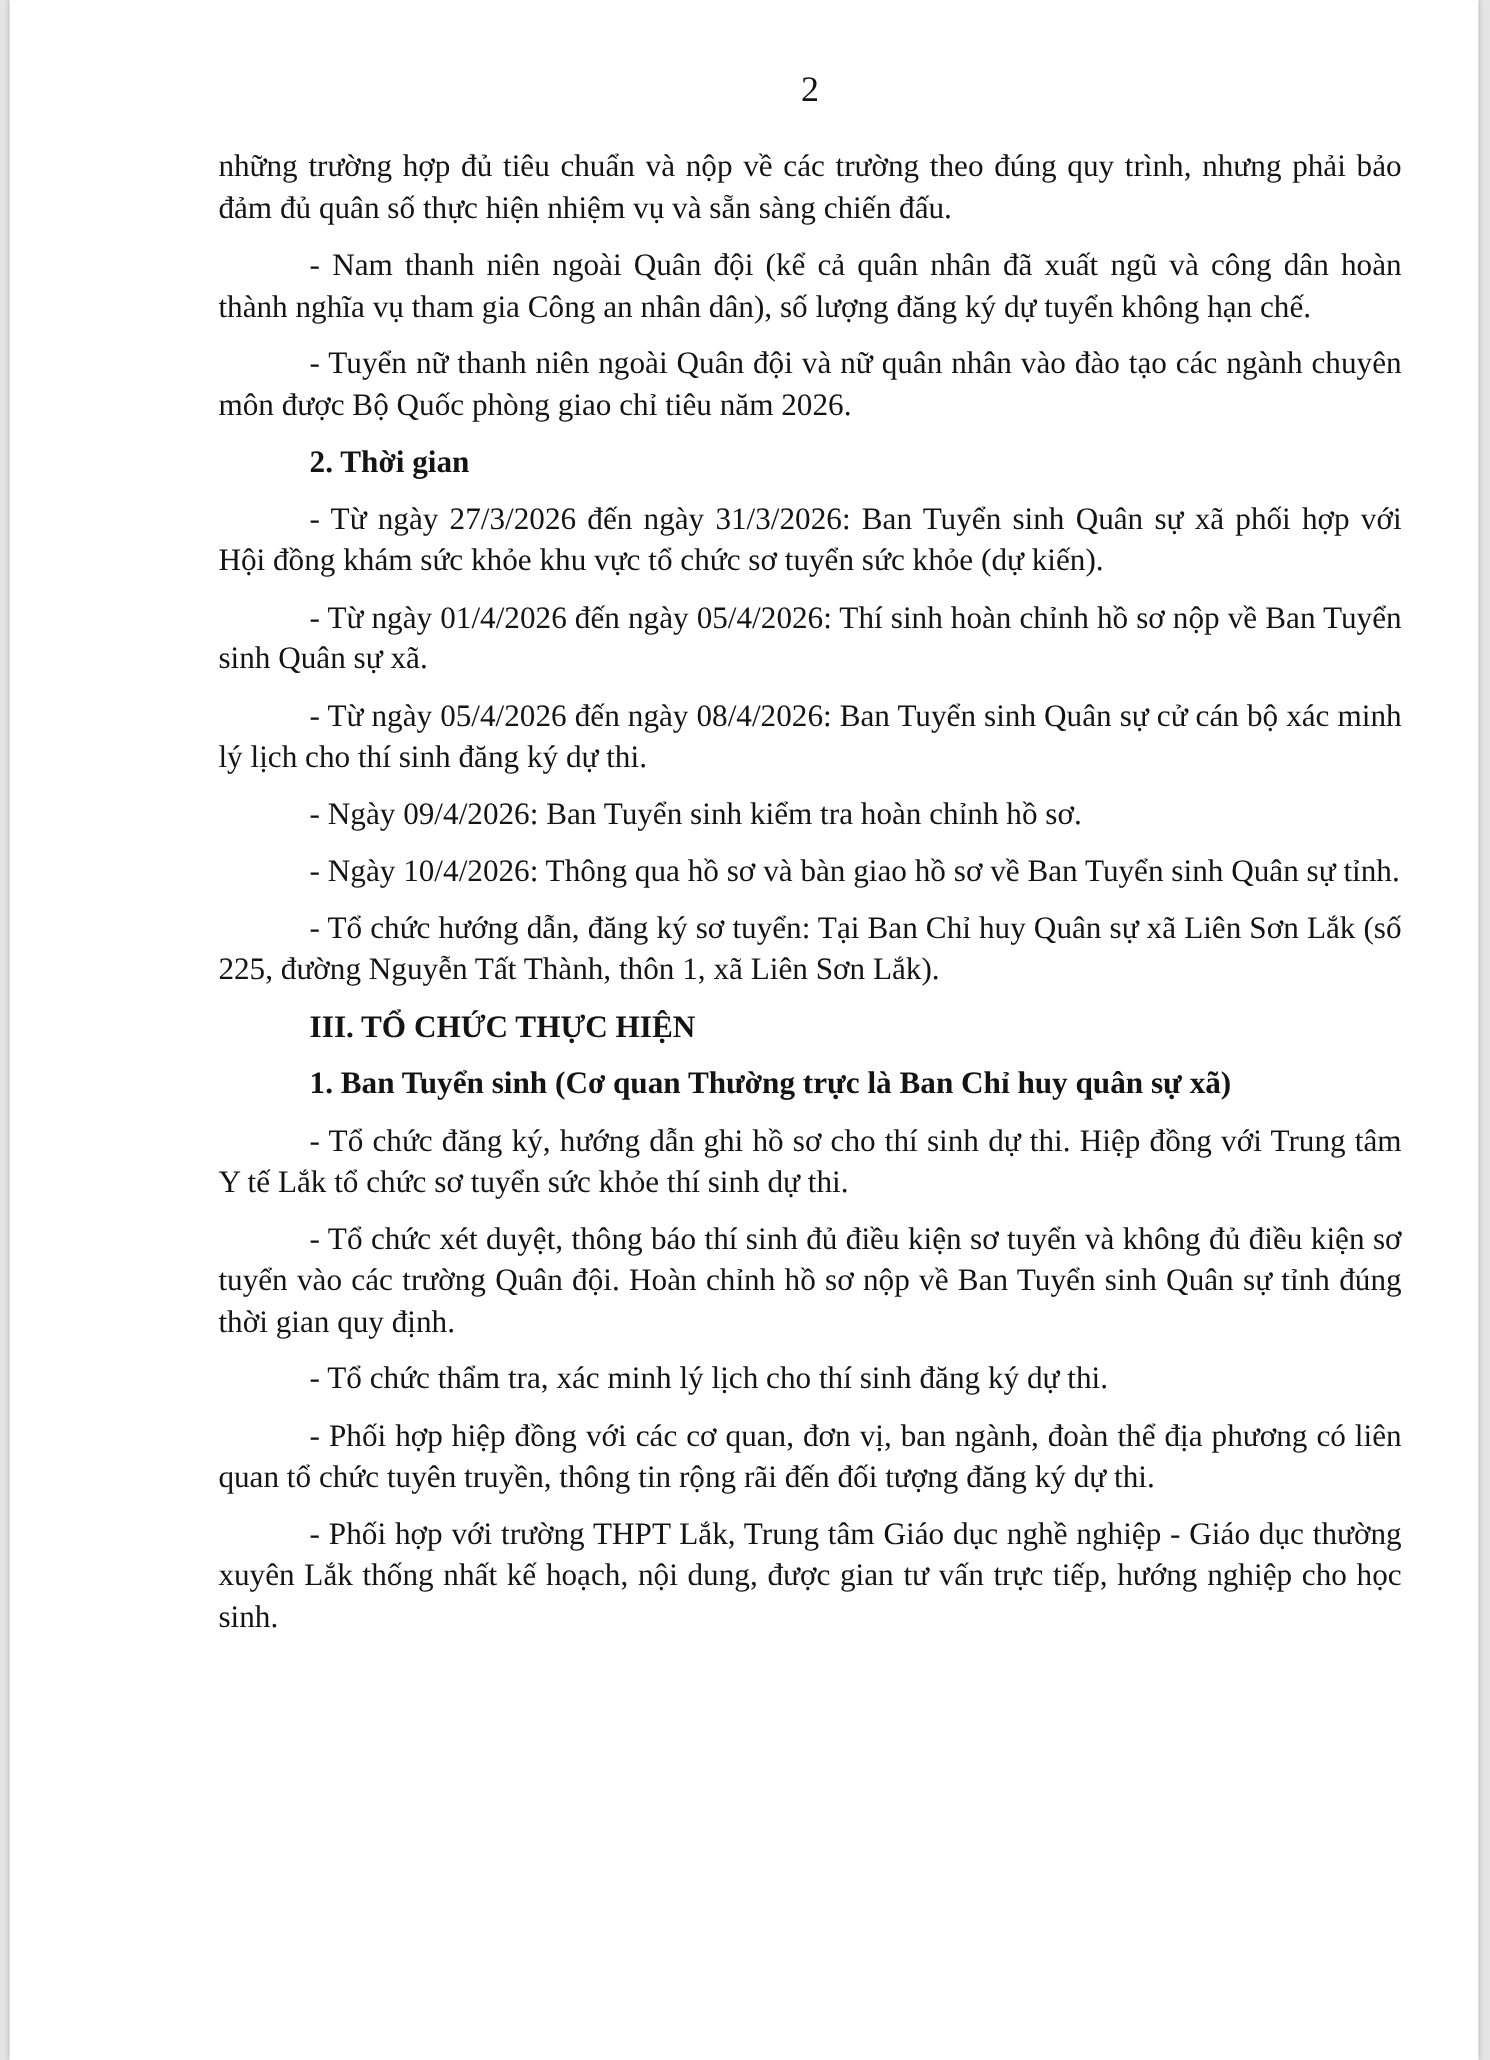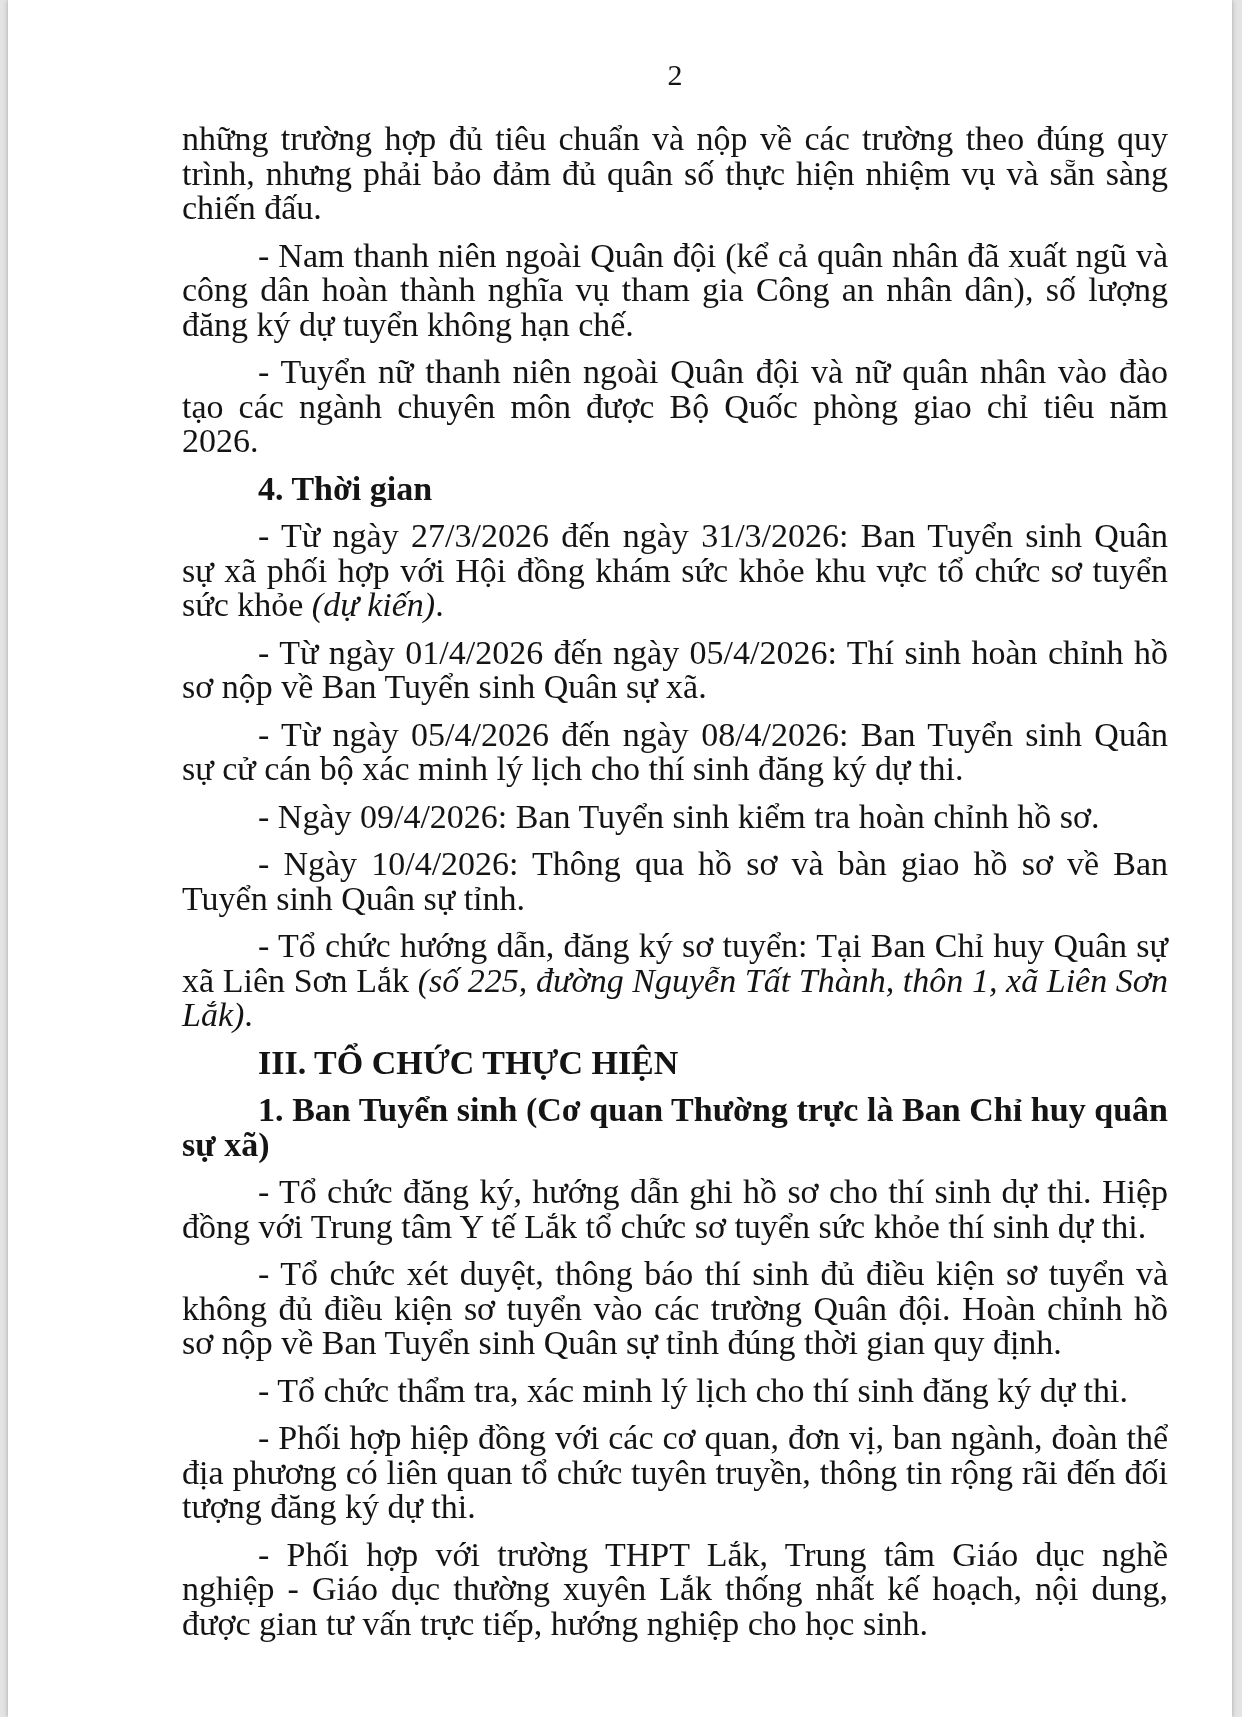--- a/index.html
+++ b/index.html
@@ -36,50 +36,49 @@
     line-height: 34px;
     color: var(--text-color, #141414);
   }
   .doc-body {
     margin-left: 174px;
     width: 986px;
     color: var(--text-color, #141414);
   }
   .doc-body p {
     margin: 13px 0 0 0;
-    font-size: 34px;
+    font-size: 26px;
     line-height: 34.5px;
     text-align: justify;
     text-justify: inter-word;
   }
   .doc-body p:first-child {
     margin-top: 30px;
   }
   .doc-body p.indent {
     text-indent: 76px;
   }
   .doc-body p.heading {
     font-weight: bold;
   }
   .run-italic {
-    font-style: italic;
     margin-top: 16px;
   }
 </style>
 </head>
 <body style="background: rgb(228, 228, 228);">
 
 <div class="viewer">
   <div class="page">
     <div class="page-number">2</div>
     <div class="doc-body" id="doc-body">
         <p class="body"><span>những trường hợp đủ tiêu chuẩn và nộp về các trường theo đúng quy trình, nhưng phải bảo đảm đủ quân số thực hiện nhiệm vụ và sẵn sàng chiến đấu.</span></p>
         <p class="body indent"><span>- Nam thanh niên ngoài Quân đội (kể cả quân nhân đã xuất ngũ và công dân hoàn thành nghĩa vụ tham gia Công an nhân dân), số lượng đăng ký dự tuyển không hạn chế.</span></p>
         <p class="body indent"><span>- Tuyển nữ thanh niên ngoài Quân đội và nữ quân nhân vào đào tạo các ngành chuyên môn được Bộ Quốc phòng giao chỉ tiêu năm 2026.</span></p>
-        <p class="heading indent"><span>4. Thời gian</span></p>
+        <p class="heading indent"><span>2. Thời gian</span></p>
         <p class="body indent"><span>- Từ ngày 27/3/2026 đến ngày 31/3/2026: Ban Tuyển sinh Quân sự xã phối hợp với Hội đồng khám sức khỏe khu vực tổ chức sơ tuyển sức khỏe </span><span class="run-italic">(dự kiến)</span><span>.</span></p>
         <p class="body indent"><span>- Từ ngày 01/4/2026 đến ngày 05/4/2026: Thí sinh hoàn chỉnh hồ sơ nộp về Ban Tuyển sinh Quân sự xã.</span></p>
         <p class="body indent"><span>- Từ ngày 05/4/2026 đến ngày 08/4/2026: Ban Tuyển sinh Quân sự cử cán bộ xác minh lý lịch cho thí sinh đăng ký dự thi.</span></p>
         <p class="body indent"><span>- Ngày 09/4/2026: Ban Tuyển sinh kiểm tra hoàn chỉnh hồ sơ.</span></p>
         <p class="body indent"><span>- Ngày 10/4/2026: Thông qua hồ sơ và bàn giao hồ sơ về Ban Tuyển sinh Quân sự tỉnh.</span></p>
         <p class="body indent"><span>- Tổ chức hướng dẫn, đăng ký sơ tuyển: Tại Ban Chỉ huy Quân sự xã Liên Sơn Lắk </span><span class="run-italic">(số 225, đường Nguyễn Tất Thành, thôn 1, xã Liên Sơn Lắk)</span><span>.</span></p>
         <p class="heading indent"><span>III. TỔ CHỨC THỰC HIỆN</span></p>
         <p class="heading indent"><span>1. Ban Tuyển sinh (Cơ quan Thường trực là Ban Chỉ huy quân sự xã)</span></p>
         <p class="body indent"><span>- Tổ chức đăng ký, hướng dẫn ghi hồ sơ cho thí sinh dự thi. Hiệp đồng với Trung tâm Y tế Lắk tổ chức sơ tuyển sức khỏe thí sinh dự thi.</span></p>
         <p class="body indent"><span>- Tổ chức xét duyệt, thông báo thí sinh đủ điều kiện sơ tuyển và không đủ điều kiện sơ tuyển vào các trường Quân đội. Hoàn chỉnh hồ sơ nộp về Ban Tuyển sinh Quân sự tỉnh đúng thời gian quy định.</span></p>

